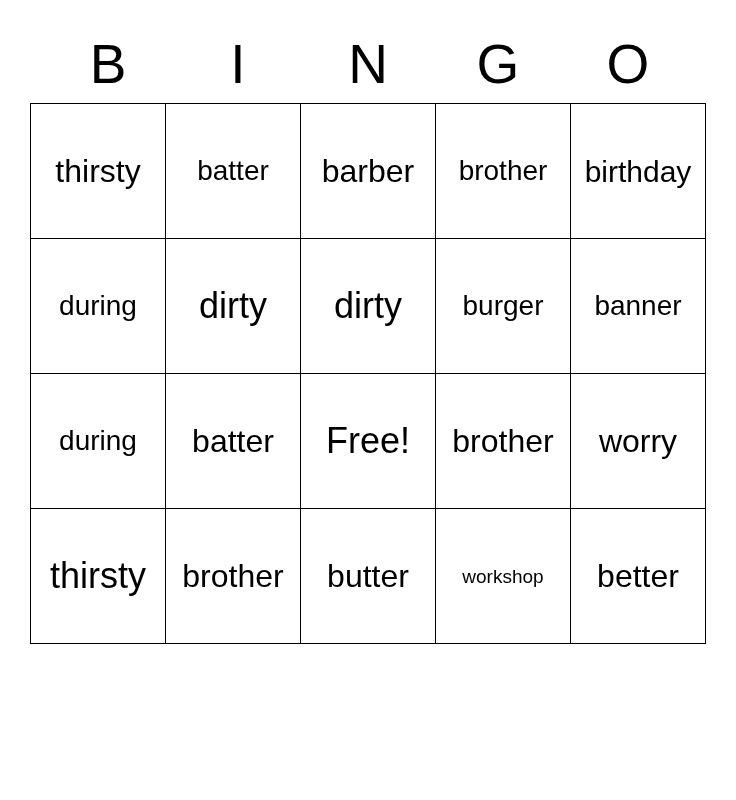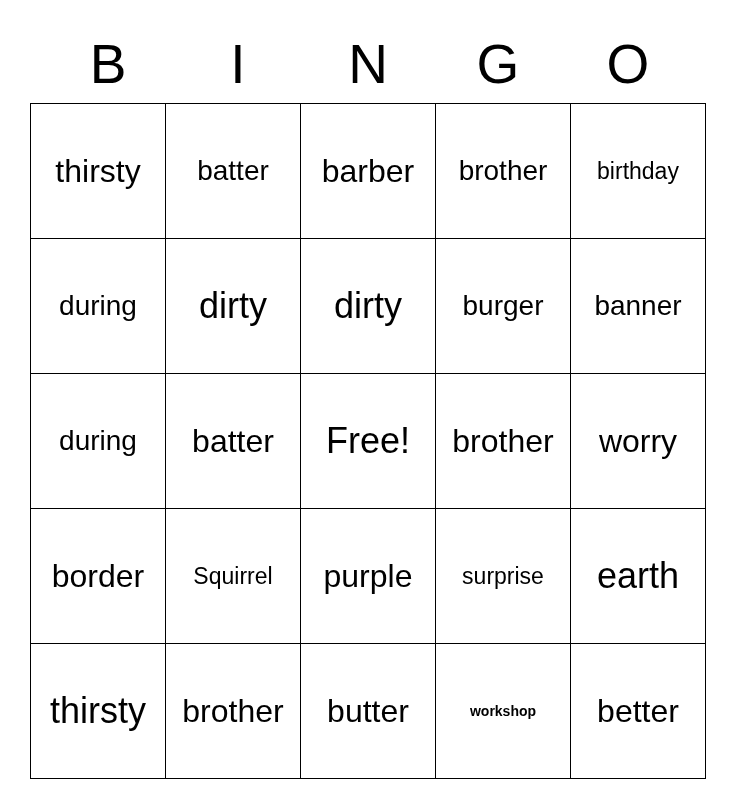--- a/index.html
+++ b/index.html
@@ -48,22 +48,22 @@
     height: 130px;
     text-align: center;
     vertical-align: middle;
     padding: 2px;
     overflow: hidden;
     word-wrap: break-word;
   }
   .sz-xl { font-size: 36px; line-height: 40px; }
   .sz-lg { font-size: 32px; line-height: 36px; }
   .sz-md { font-size: 28px; line-height: 32px; }
-  .sz-sm { font-size: 23px; line-height: 27px; }
-  .sz-xs { font-size: 14px; line-height: 23px; font-weight: bold; }
+  .sz-sm { font-size: 30px; line-height: 27px; }
+  .sz-xs { font-size: 19px; line-height: 23px; }
 </style>
 </head>
 <body>
 
 <div class="card">
 
   <div class="header-row">
     <div class="header-cell">B</div>
     <div class="header-cell">I</div>
     <div class="header-cell">N</div>
@@ -88,27 +88,20 @@
         <td class="sz-md">banner</td>
       </tr>
       <tr>
         <td class="sz-md">during</td>
         <td class="sz-lg">batter</td>
         <td class="sz-xl">Free!</td>
         <td class="sz-lg">brother</td>
         <td class="sz-lg">worry</td>
       </tr>
       <tr>
-        <td class="sz-lg">border</td>
-        <td class="sz-sm">Squirrel</td>
-        <td class="sz-lg">purple</td>
-        <td class="sz-sm">surprise</td>
-        <td class="sz-xl">earth</td>
-      </tr>
-      <tr>
         <td class="sz-xl">thirsty</td>
         <td class="sz-lg">brother</td>
         <td class="sz-lg">butter</td>
         <td class="sz-xs">workshop</td>
         <td class="sz-lg">better</td>
       </tr>
     </tbody>
   </table>
 
 </div>

